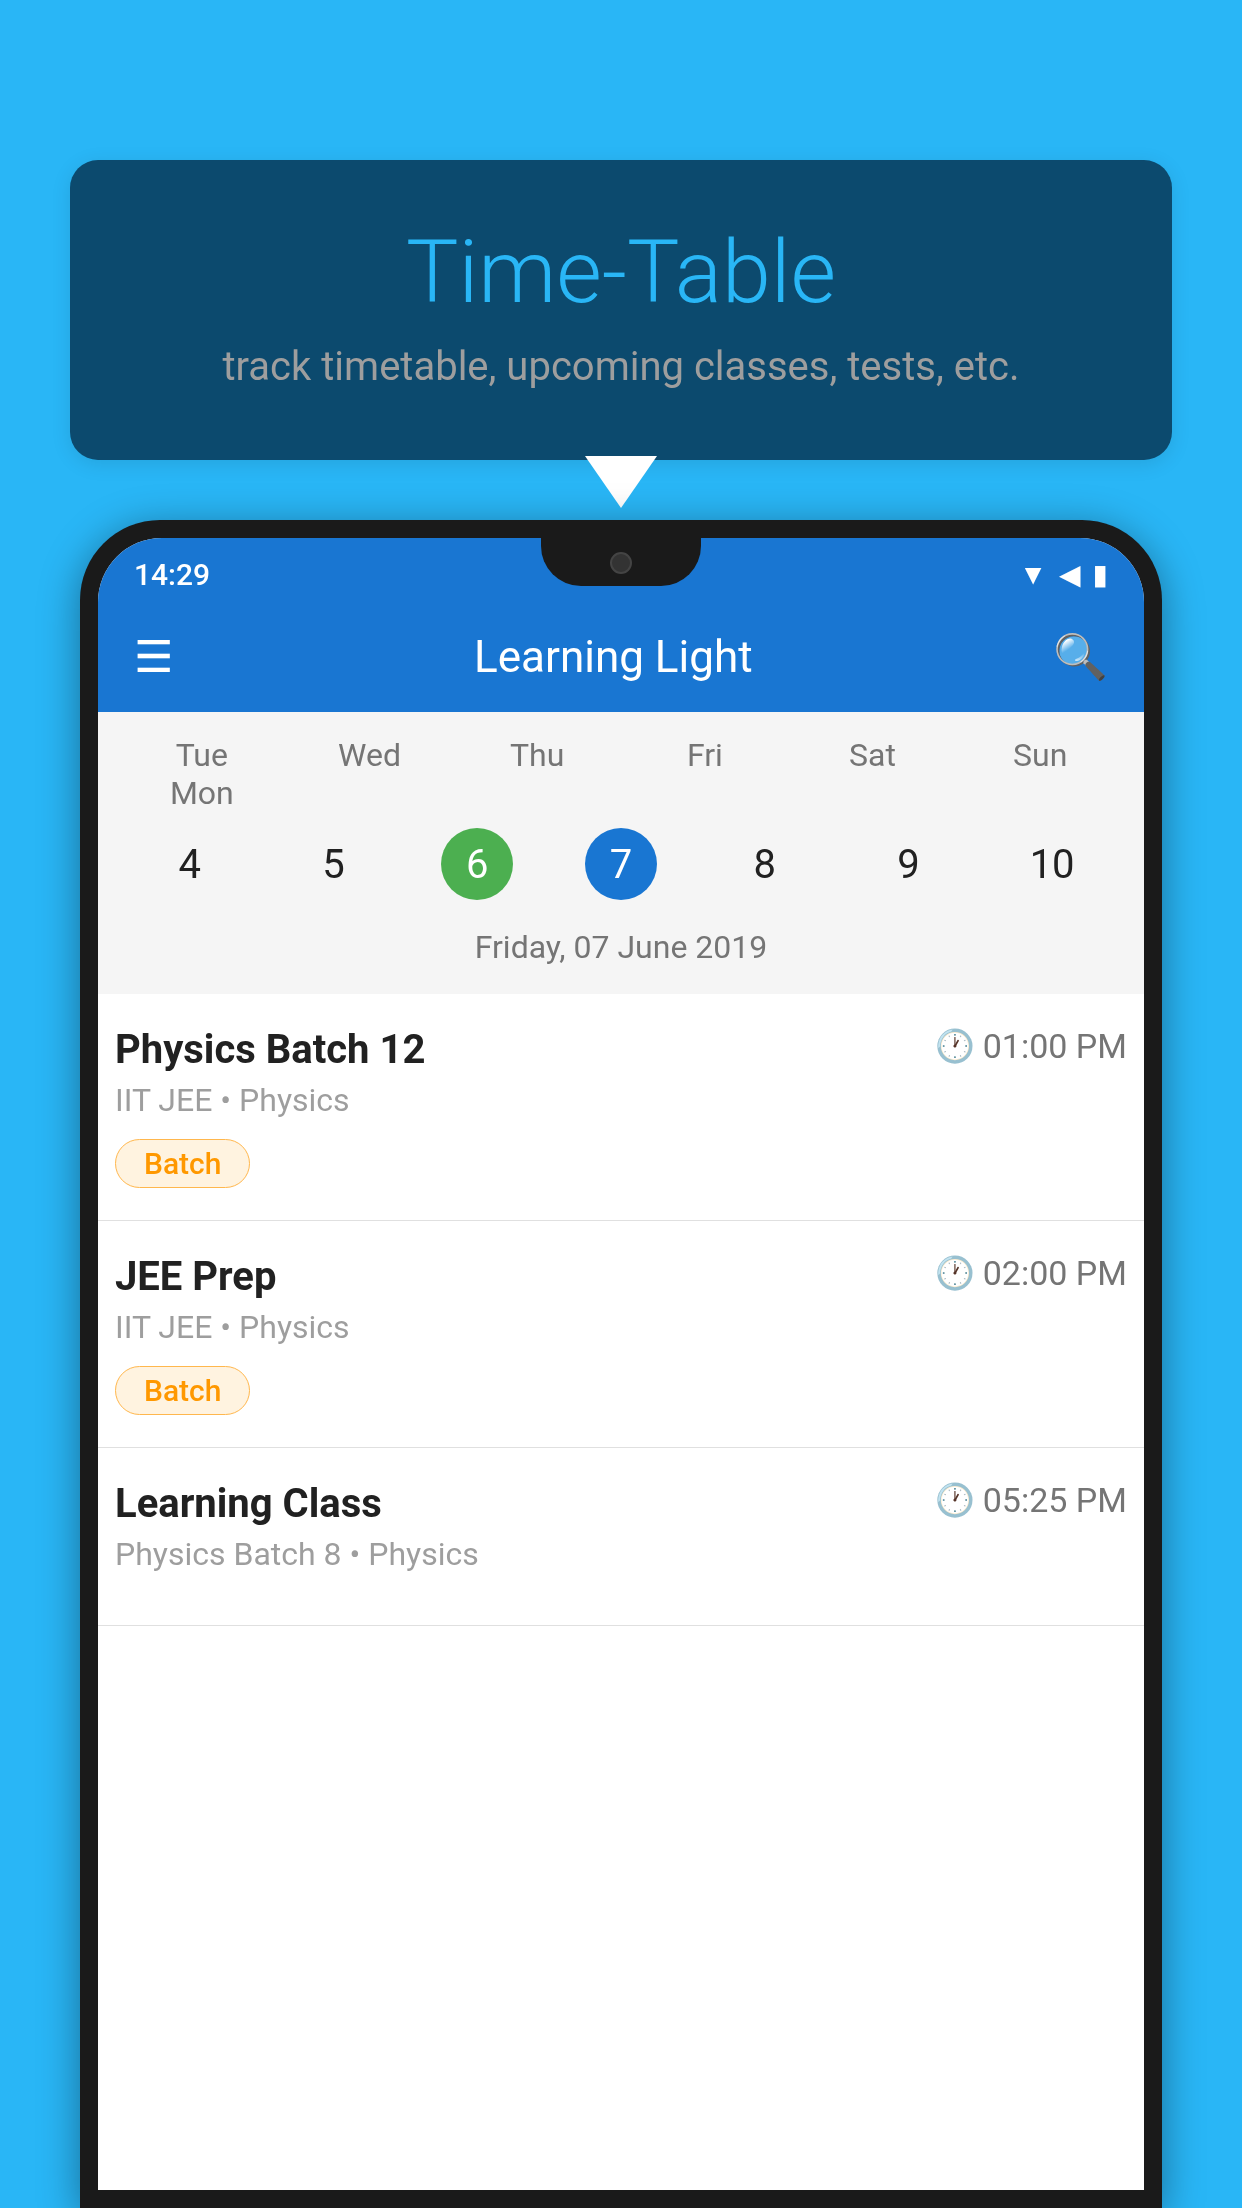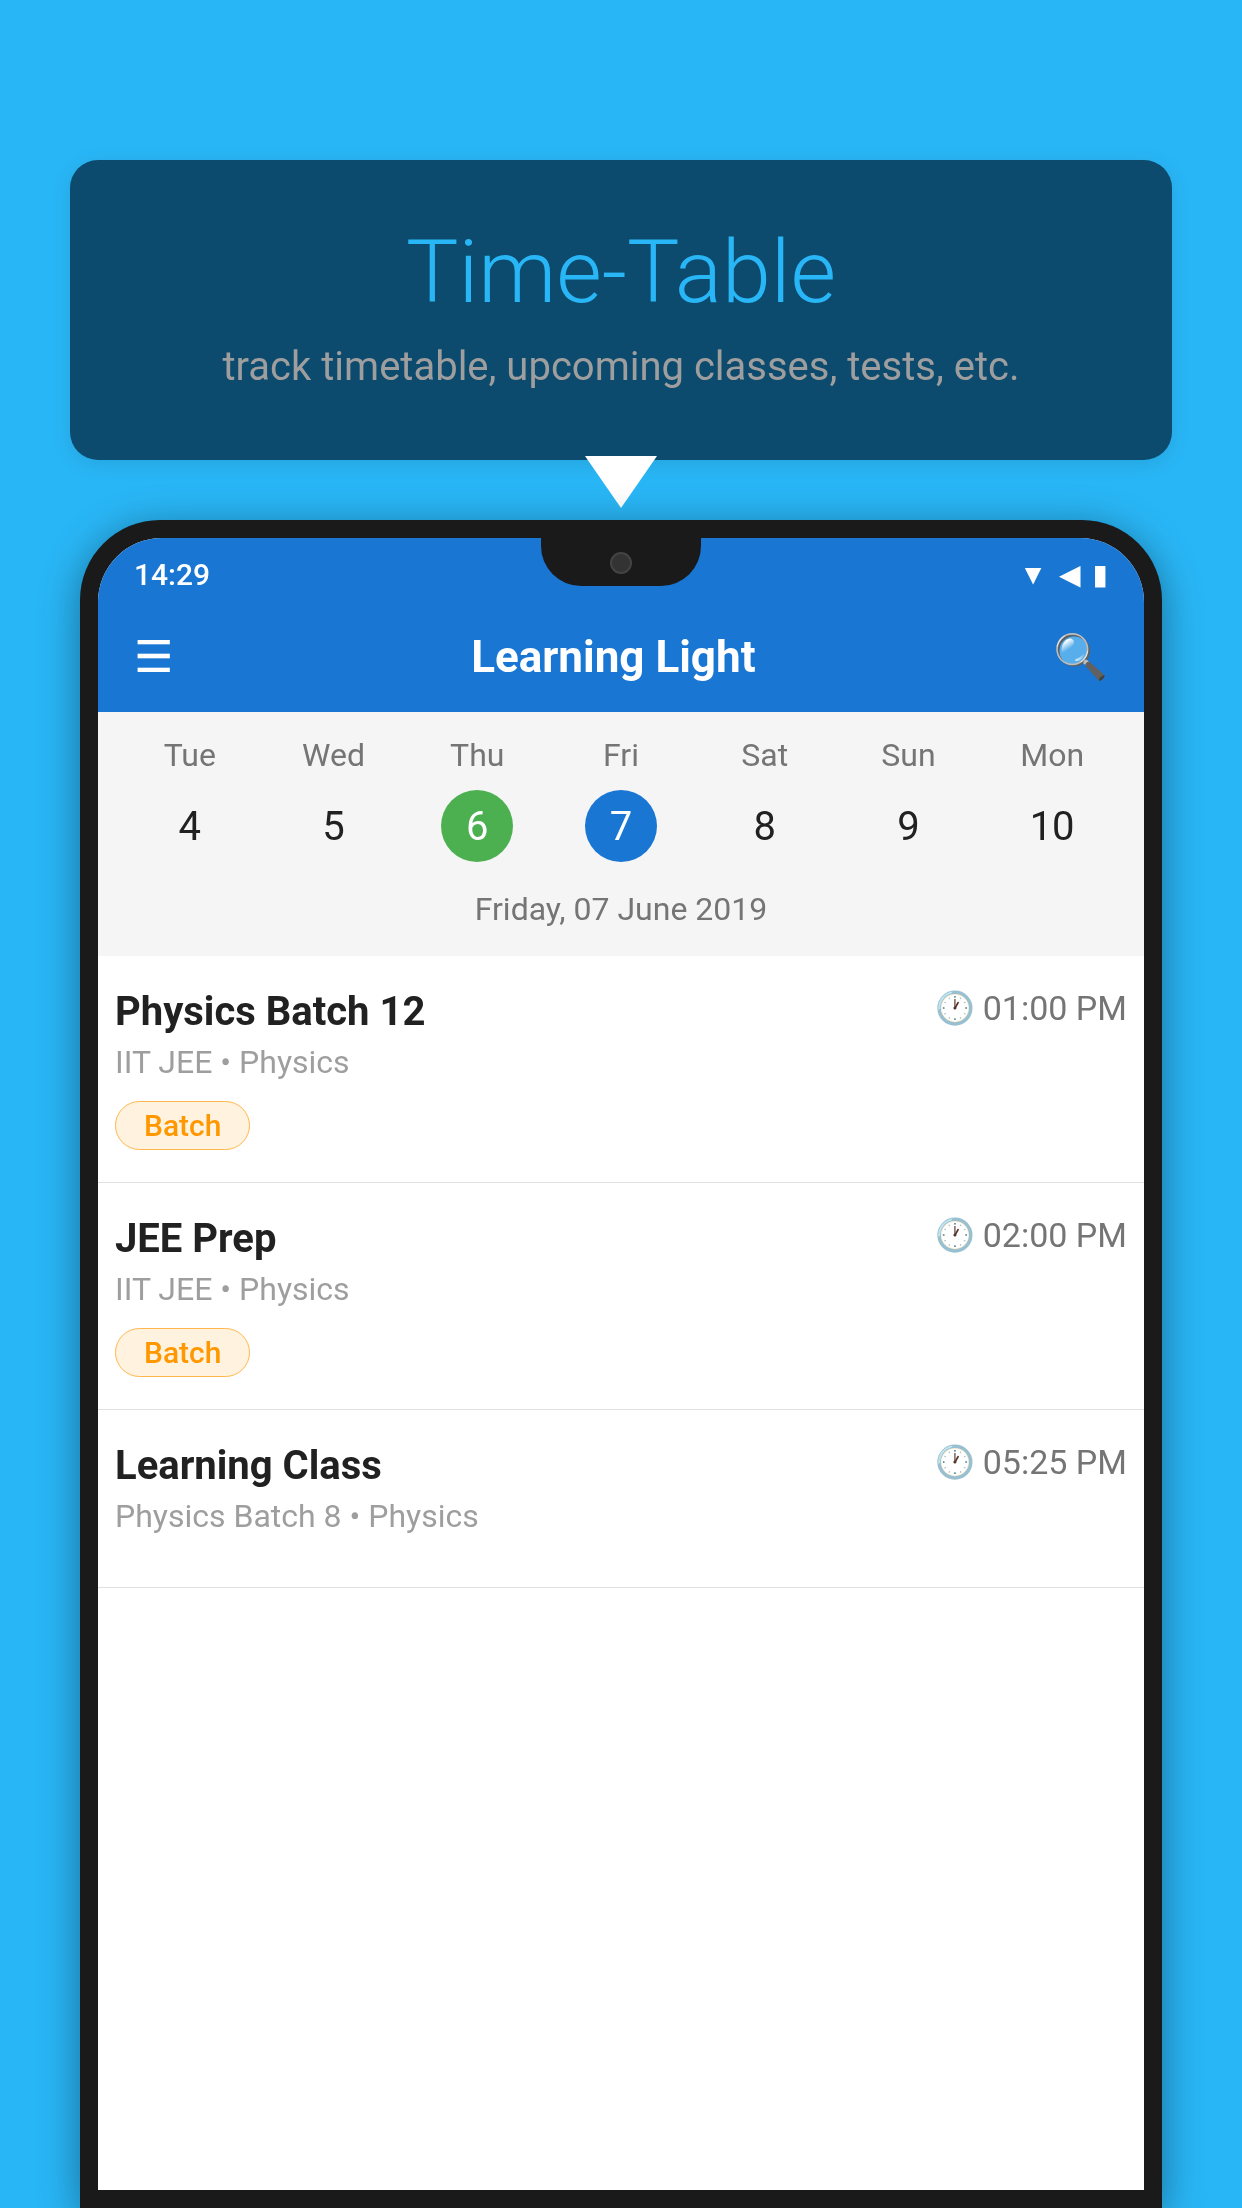--- a/index.html
+++ b/index.html
@@ -140,21 +140,21 @@
       height: 110px;
       display: flex;
       align-items: center;
       padding: 0 36px;
       justify-content: space-between;
     }
 
     .app-bar-title {
       color: white;
       font-size: 44px;
-      font-weight: 700;
+      font-weight: 400;
     }
 
     .hamburger-icon {
       color: white;
       font-size: 44px;
       cursor: pointer;
     }
 
     .search-icon {
       color: white;
@@ -162,21 +162,21 @@
     }
 
     
     .calendar-strip {
       background: #F5F5F5;
       padding: 24px 20px 8px;
     }
 
     .day-headers {
       display: grid;
-      grid-template-columns: repeat(7, 1fr);
+      grid-template-columns: repeat(6, 1fr);
       text-align: center;
       margin-bottom: 12px;
     }
 
     .day-header {
       font-size: 32px;
       color: #757575;
       font-weight: 400;
     }
 

